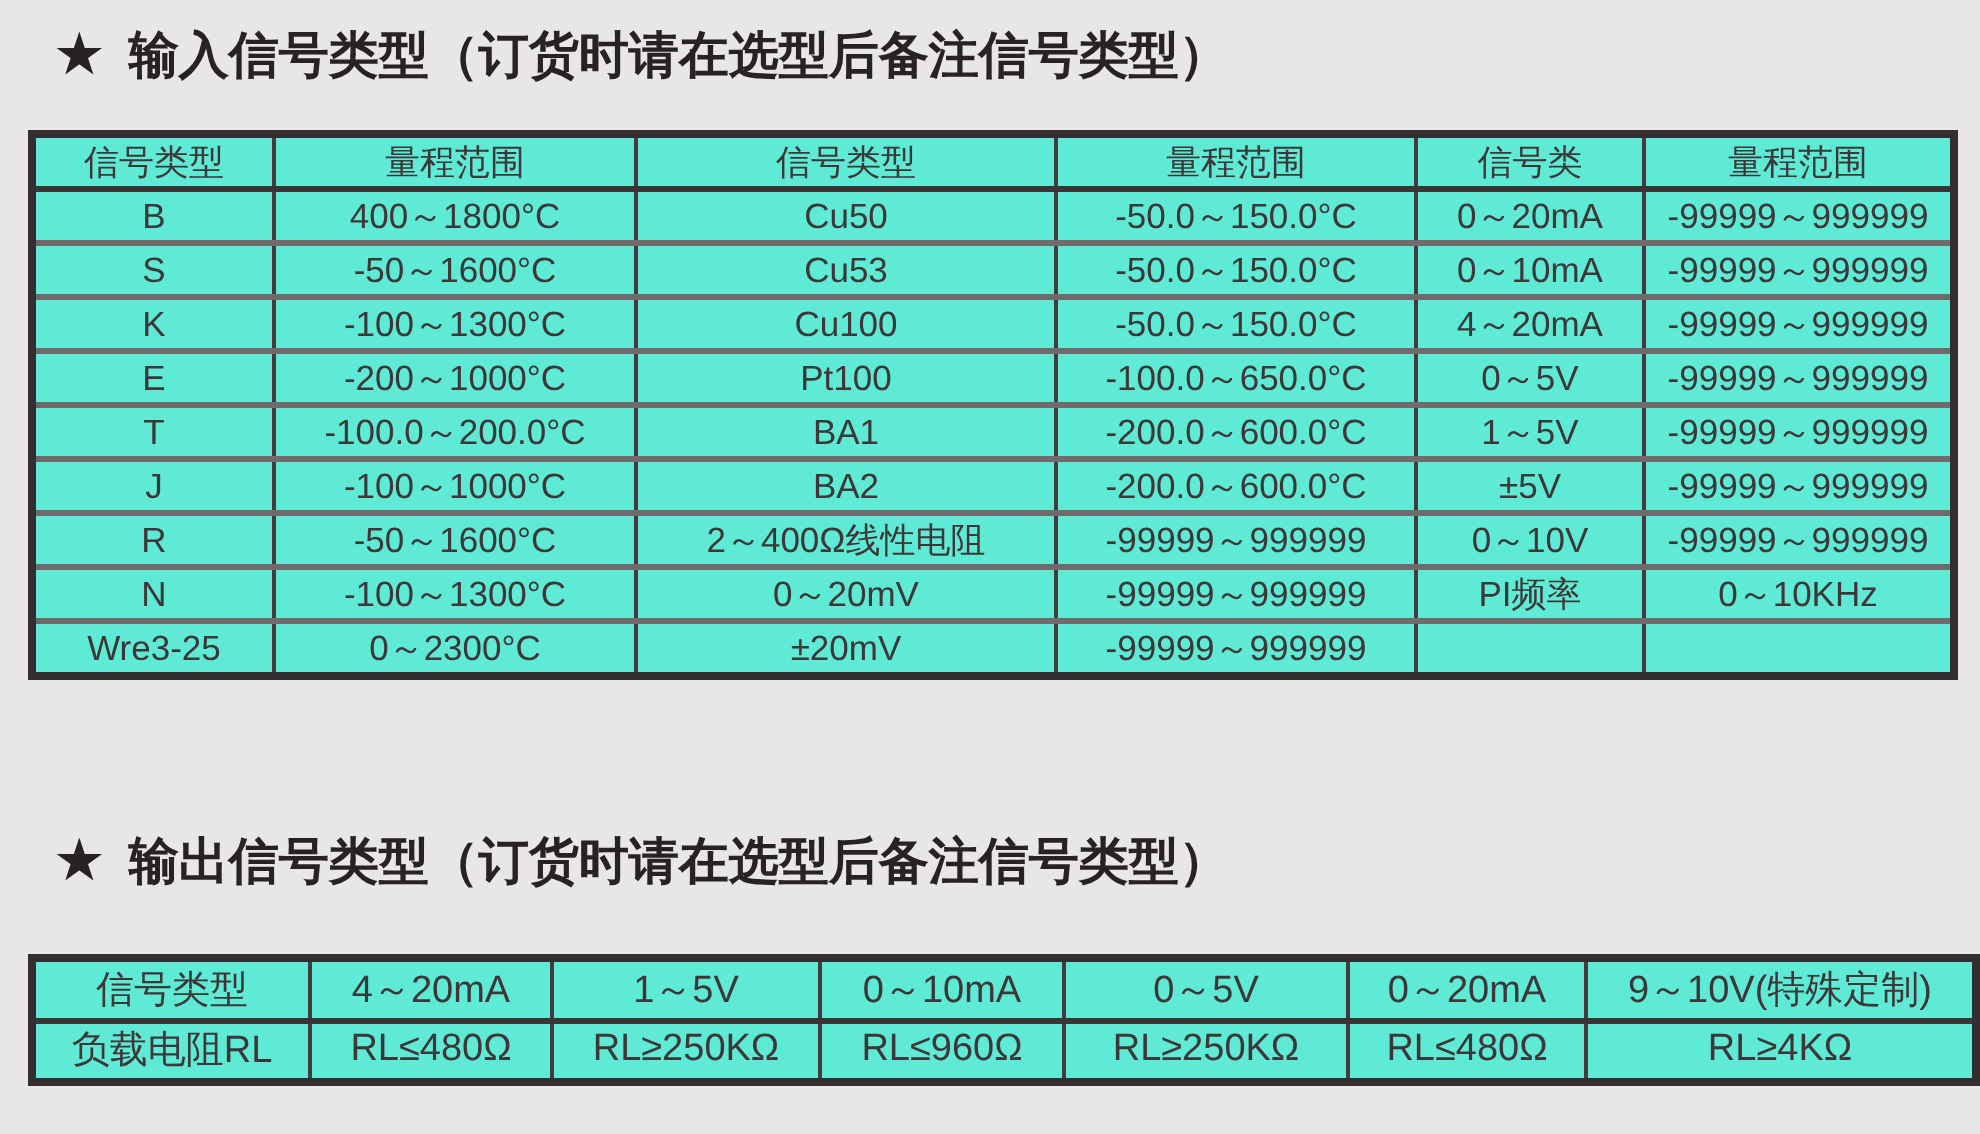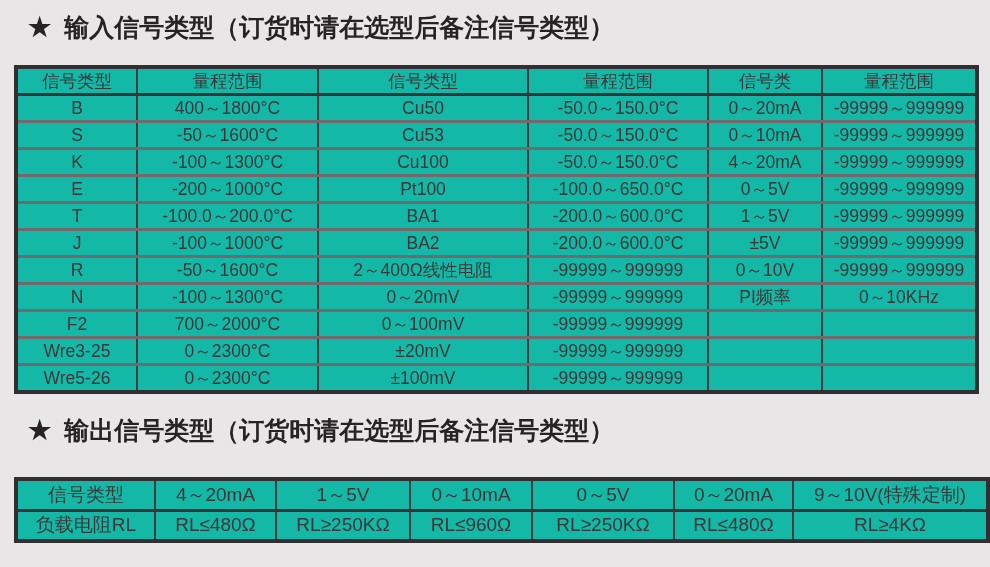--- a/index.html
+++ b/index.html
@@ -30,21 +30,21 @@
     line-height: 1;
     transform: translateY(-1px);
   }
   .title-input  { left: 28px; top: 11px; }
   .title-output { left: 28px; top: 414px; }
 
   table.spec {
     position: absolute;
     border-collapse: collapse;
     table-layout: fixed;
-    background: #14b8a6;
+    background: #5eead4;
     border: 4px solid #332e31;
   }
   table.spec th, table.spec td {
     text-align: center;
     vertical-align: middle;
     padding: 0 2px;
     font-weight: normal;
     color: #3d3739;
     white-space: nowrap;
     overflow: hidden;
@@ -159,39 +159,23 @@
       </tr>
       <tr>
         <td>N</td>
         <td>-100～1300°C</td>
         <td>0～20mV</td>
         <td>-99999～999999</td>
         <td>PI频率</td>
         <td>0～10KHz</td>
       </tr>
       <tr>
-        <td>F2</td>
-        <td>700～2000°C</td>
-        <td>0～100mV</td>
-        <td>-99999～999999</td>
-        <td></td>
-        <td></td>
-      </tr>
-      <tr>
         <td>Wre3-25</td>
         <td>0～2300°C</td>
         <td>±20mV</td>
-        <td>-99999～999999</td>
-        <td></td>
-        <td></td>
-      </tr>
-      <tr>
-        <td>Wre5-26</td>
-        <td>0～2300°C</td>
-        <td>±100mV</td>
         <td>-99999～999999</td>
         <td></td>
         <td></td>
       </tr>
     </tbody>
   </table>
 
   <div class="section-title title-output">
     <span class="star">★</span>
     <span>输出信号类型（订货时请在选型后备注信号类型）</span>

